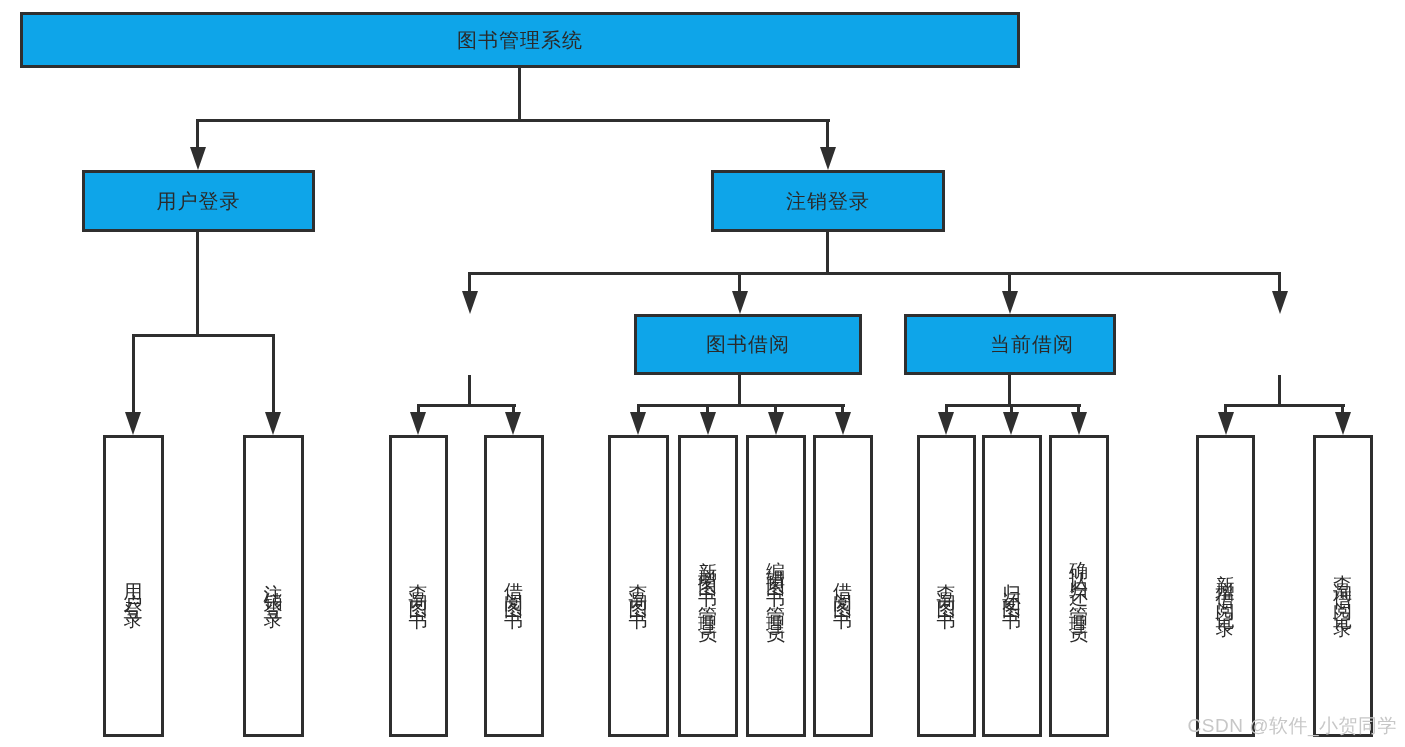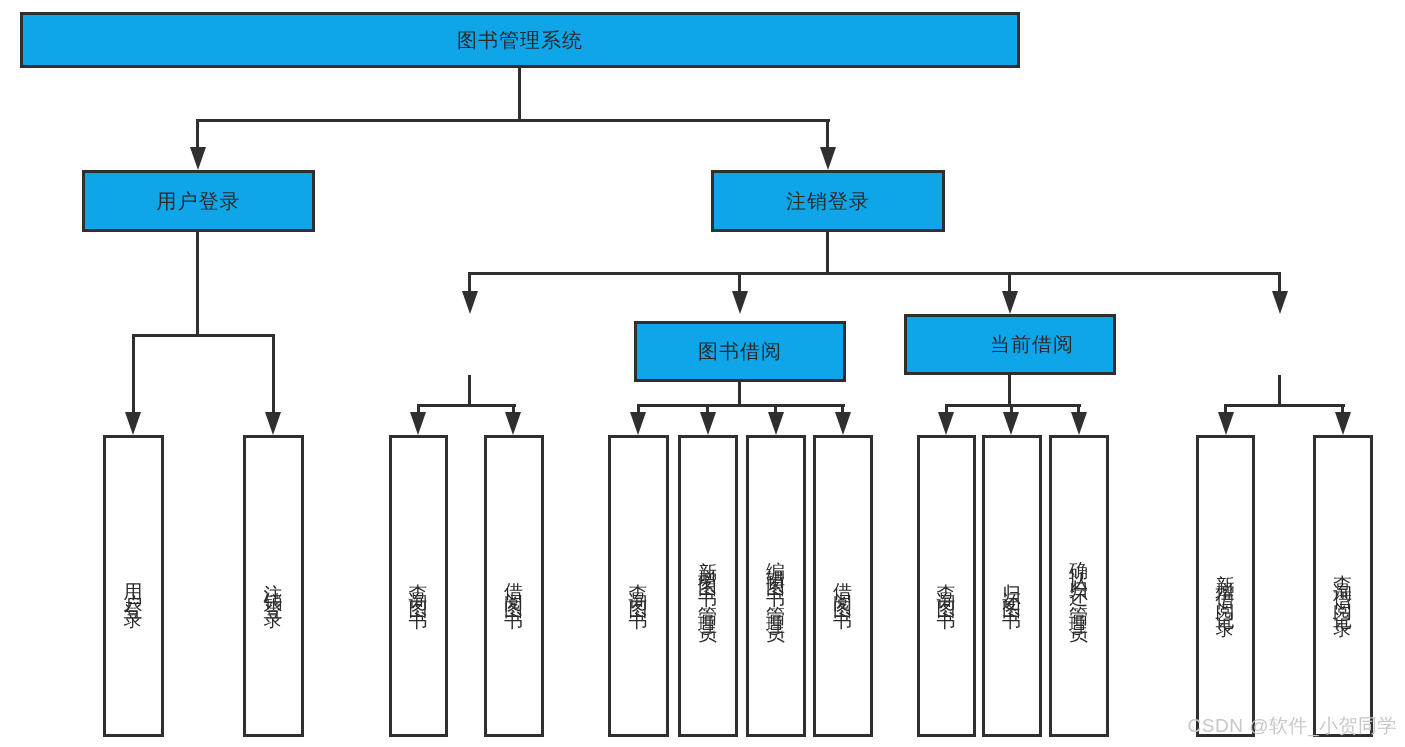--- a/index.html
+++ b/index.html
@@ -99,21 +99,21 @@
     <span>图书管理系统</span>
   </div>
 
   <div class="node" style="left:82px;top:170px;width:233px;height:62px;">
     <span>用户登录</span>
   </div>
   <div class="node" style="left:711px;top:170px;width:234px;height:62px;">
     <span>注销登录</span>
   </div>
 
-  <div class="node" style="left:634px;top:321px;width:212px;height:61px;">
+  <div class="node" style="left:634px;top:314px;width:228px;height:61px;">
     <span>图书借阅</span>
   </div>
   <div class="node" style="left:904px;top:314px;width:212px;height:61px;padding-left:44px;">
     <span>当前借阅</span>
   </div>
 
   <div class="leaf" style="left:103px;top:435px;width:61px;height:302px;">
     <span>用户登录</span>
   </div>
   <div class="leaf" style="left:243px;top:435px;width:61px;height:302px;">

